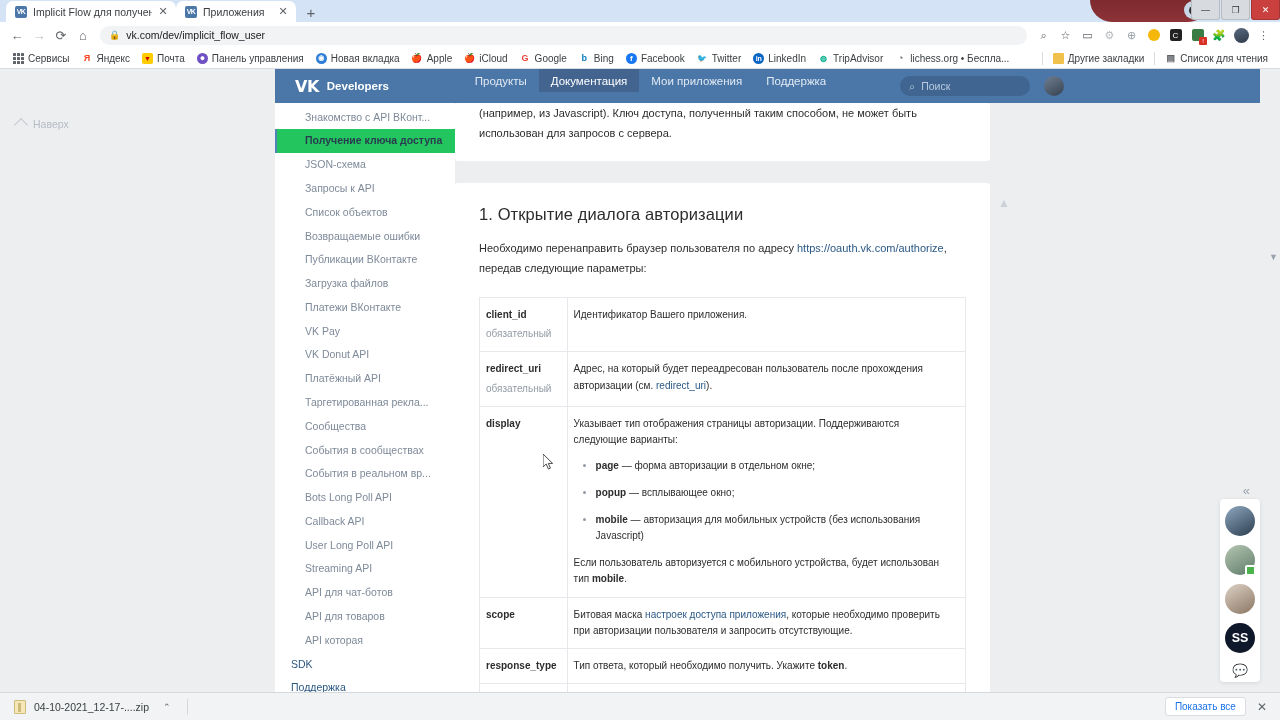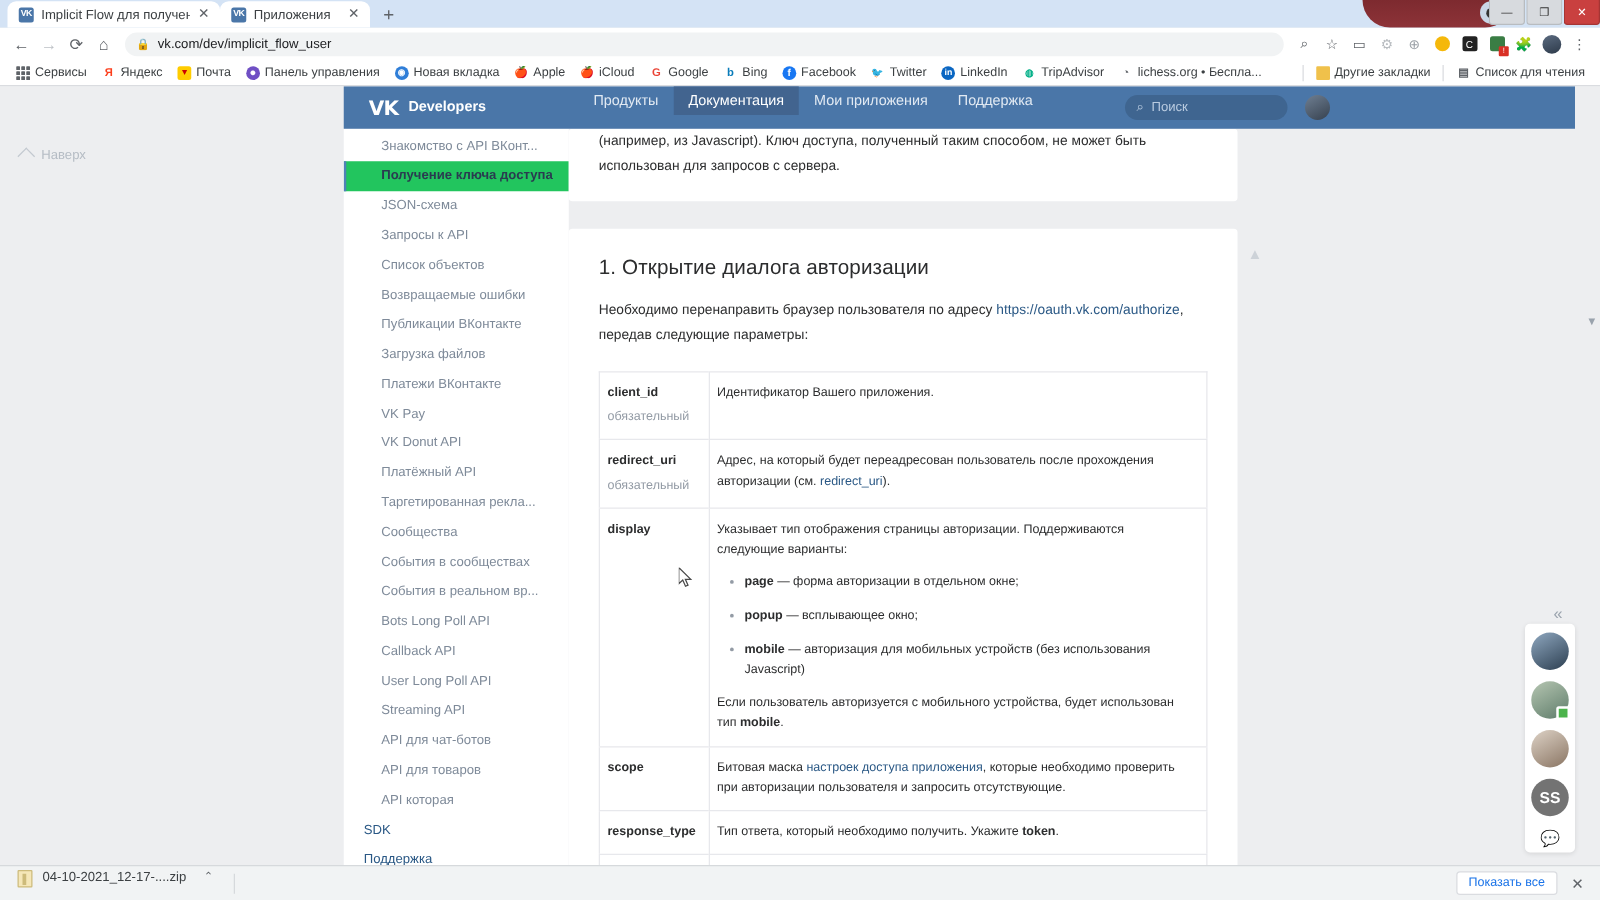--- a/index.html
+++ b/index.html
@@ -256,40 +256,40 @@
     align-items: center; gap: 9px;
     box-shadow: 0 1px 4px rgba(0,0,0,.10);
   }
   .rp-av { width: 30px; height: 30px; border-radius: 50%; position: relative; }
   .rp-badge {
     position: absolute; right: -1px; bottom: -1px;
     width: 11px; height: 11px; border-radius: 2px;
     background: #4bb34b; border: 2px solid #fff;
   }
   .rp-init {
-    width: 30px; height: 30px; border-radius: 50%; background: #737373;
+    width: 30px; height: 30px; border-radius: 50%; background: #0f172a;
     color: #fff; font-size: 12.5px; font-weight: bold;
     display: flex; align-items: center; justify-content: center;
   }
   .rp-chat { color: #99a2ad; font-size: 13px; margin-top: 1px; }
   .rp-caret { position: absolute; right: 2px; top: 183px; color: #9aa3ad; font-size: 9px; }
 
   .scroll-hint {
     position: absolute; left: 998px; top: 127px;
     color: #cdd2d8; font-size: 12px;
   }
 
   
   .download-bar {
     position: absolute; left: 0; bottom: 0; width: 1280px; height: 28px;
     background: #f1f3f4; border-top: 1px solid #d6d9dc;
     display: flex; align-items: center; padding: 0 8px;
   }
   .dl-item {
-    display: flex; align-items: flex-start; gap: 8px;
+    display: flex; align-items: center; gap: 8px;
     height: 22px; padding: 0 6px; font-size: 10.5px; color: #3c4043;
   }
   .dl-file-ico {
     width: 12px; height: 14px; background: #f5e7b8;
     border: 1px solid #cdbb7a; border-radius: 1px; position: relative;
   }
   .dl-file-ico::after {
     content: ""; position: absolute; left: 3px; top: 2px;
     width: 3px; height: 9px; background: #cdbb7a;
   }

